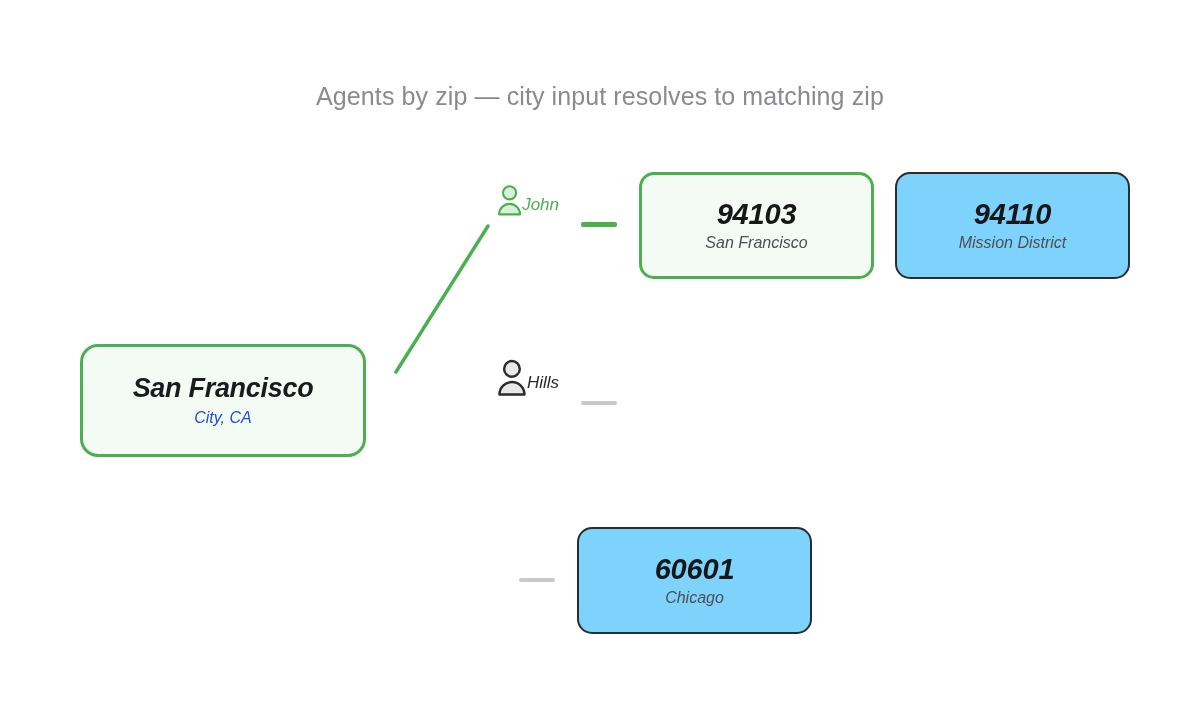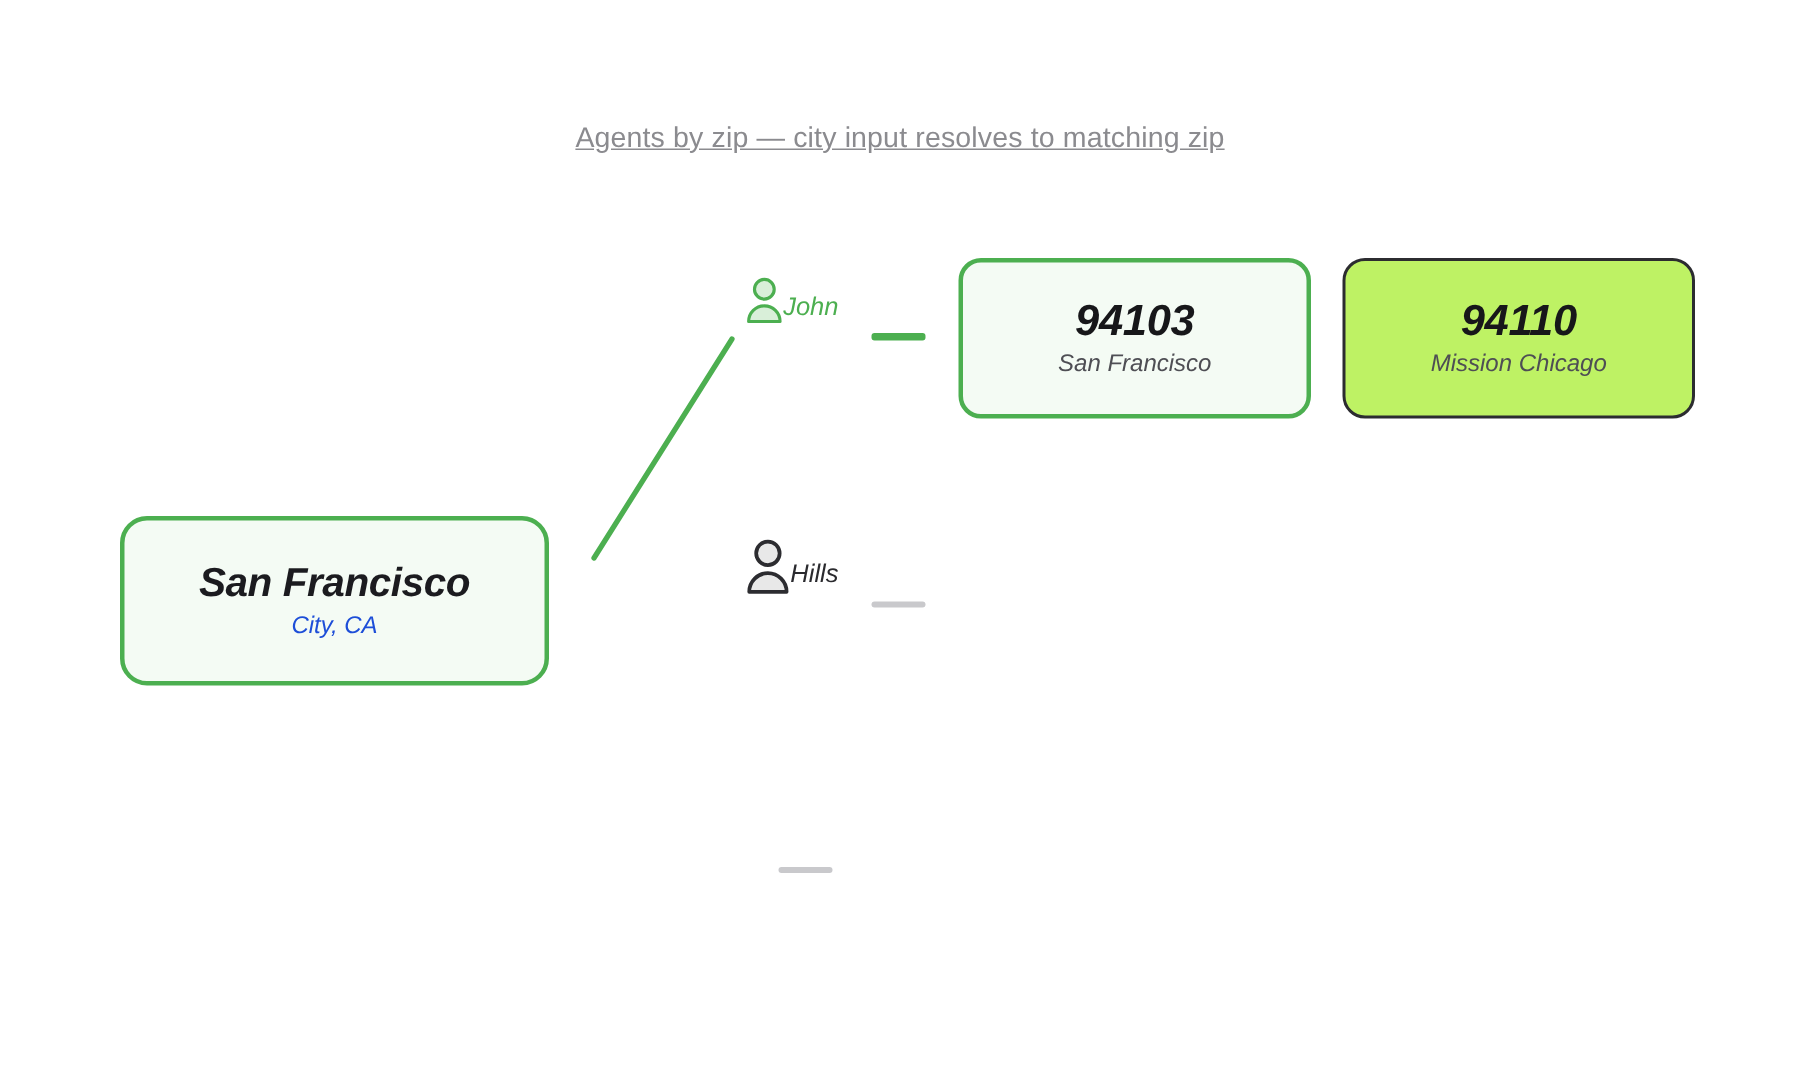--- a/index.html
+++ b/index.html
@@ -16,26 +16,25 @@
     -webkit-font-smoothing: antialiased;
   }
 
   
   .diagram-title {
     position: absolute;
     top: 82px;
     left: 0;
     width: 1200px;
     text-align: center;
-    font-size: 19px;
+    font-size: 25px;
     font-weight: 400;
     color: #8b8b8f;
     letter-spacing: 0.1px;
     white-space: nowrap;
-    text-decoration: underline;
   }
 
   
   .links-layer {
     position: absolute;
     left: 0;
     top: 0;
     width: 1200px;
     height: 719px;
     pointer-events: none;
@@ -128,21 +127,21 @@
   .zip-cards {
     display: flex;
     flex: none;
   }
   .zip-card {
     width: 235px;
     height: 107px;
     box-sizing: border-box;
     border: 2.5px solid #2c2c30;
     border-radius: 15px;
-    background: #bef264;
+    background: #7dd3fc;
     display: flex;
     flex-direction: column;
     align-items: center;
     justify-content: center;
     margin-right: 21px;
   }
   .zip-card:last-child { margin-right: 0; }
   .zip-card.is-active {
     border-color: #4caf50;
     border-width: 3px;
@@ -190,21 +189,21 @@
 
   <div class="dash is-active"></div>
 
   <div class="zip-cards">
     <div class="zip-card is-active">
       <div class="zip-code">94103</div>
       <div class="zip-label">San Francisco</div>
     </div>
     <div class="zip-card">
       <div class="zip-code">94110</div>
-      <div class="zip-label">Mission Chicago</div>
+      <div class="zip-label">Mission District</div>
     </div>
   </div>
 </div>
 
 <div class="agent-row row-1">
   <div class="agent">
     <svg class="agent-icon" viewBox="0 0 42 62" aria-hidden="true">
       <circle cx="21" cy="14" r="11" fill="#e8e8e8" stroke="#2c2c30" stroke-width="3.5"></circle>
       <path d="M3.5 50 A17.5 17.5 0 0 1 38.5 50 Z" fill="#e8e8e8" stroke="#2c2c30" stroke-width="3.5" stroke-linejoin="round"></path>
     </svg>
@@ -212,13 +211,19 @@
   </div>
 
   <div class="dash"></div>
 
 </div>
 
 <div class="agent-row row-2">
 
   <div class="dash"></div>
 
+  <div class="zip-cards">
+    <div class="zip-card">
+      <div class="zip-code">60601</div>
+      <div class="zip-label">Chicago</div>
+    </div>
+  </div>
 </div>
 
 </body></html>

